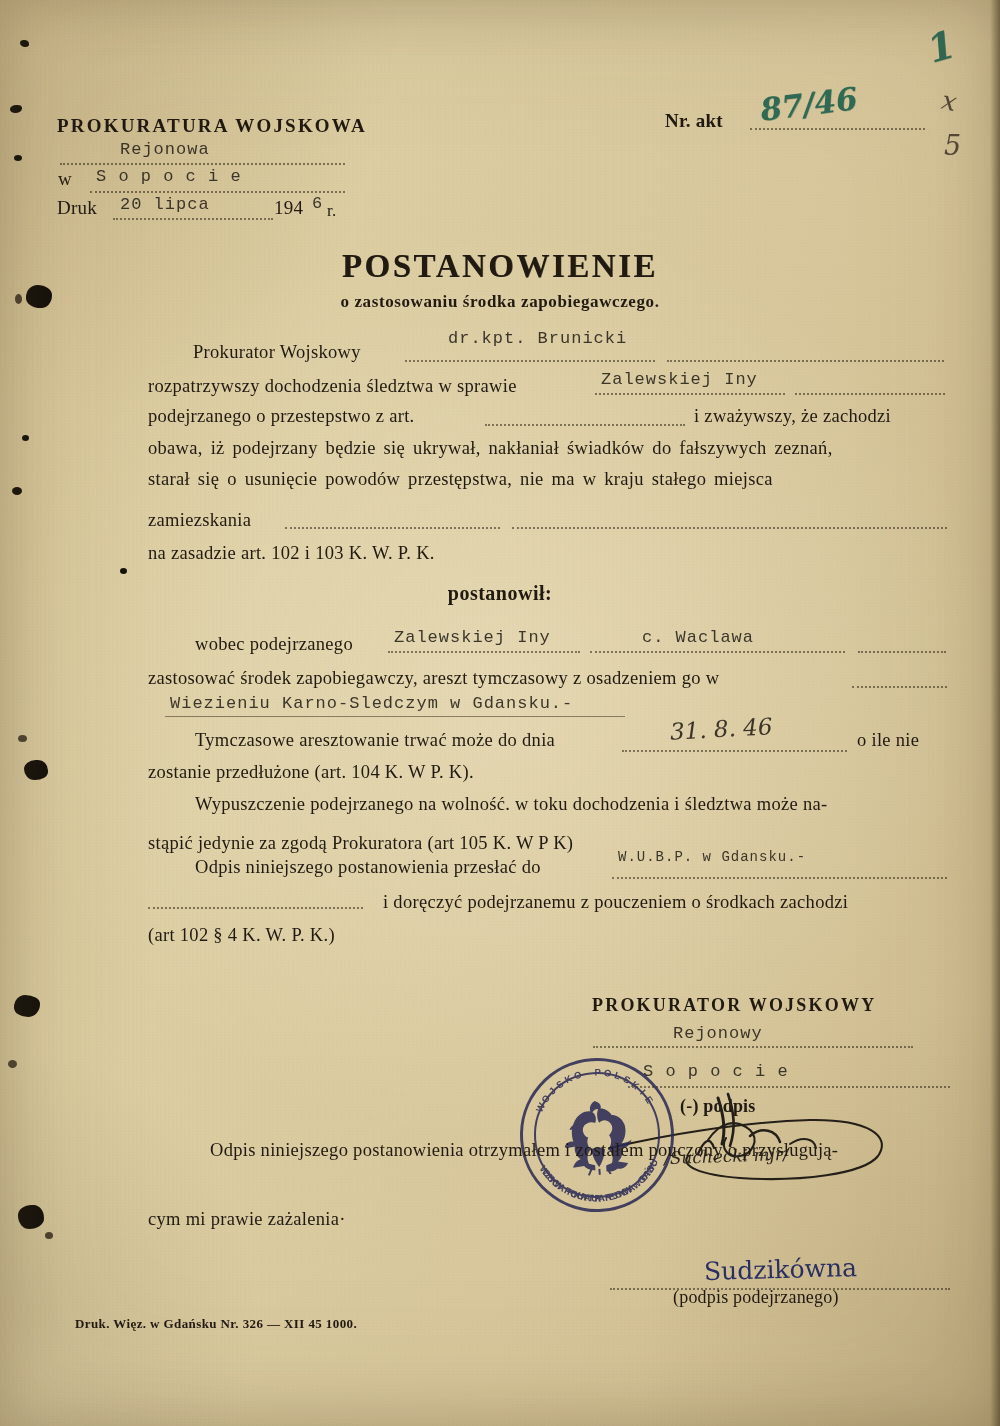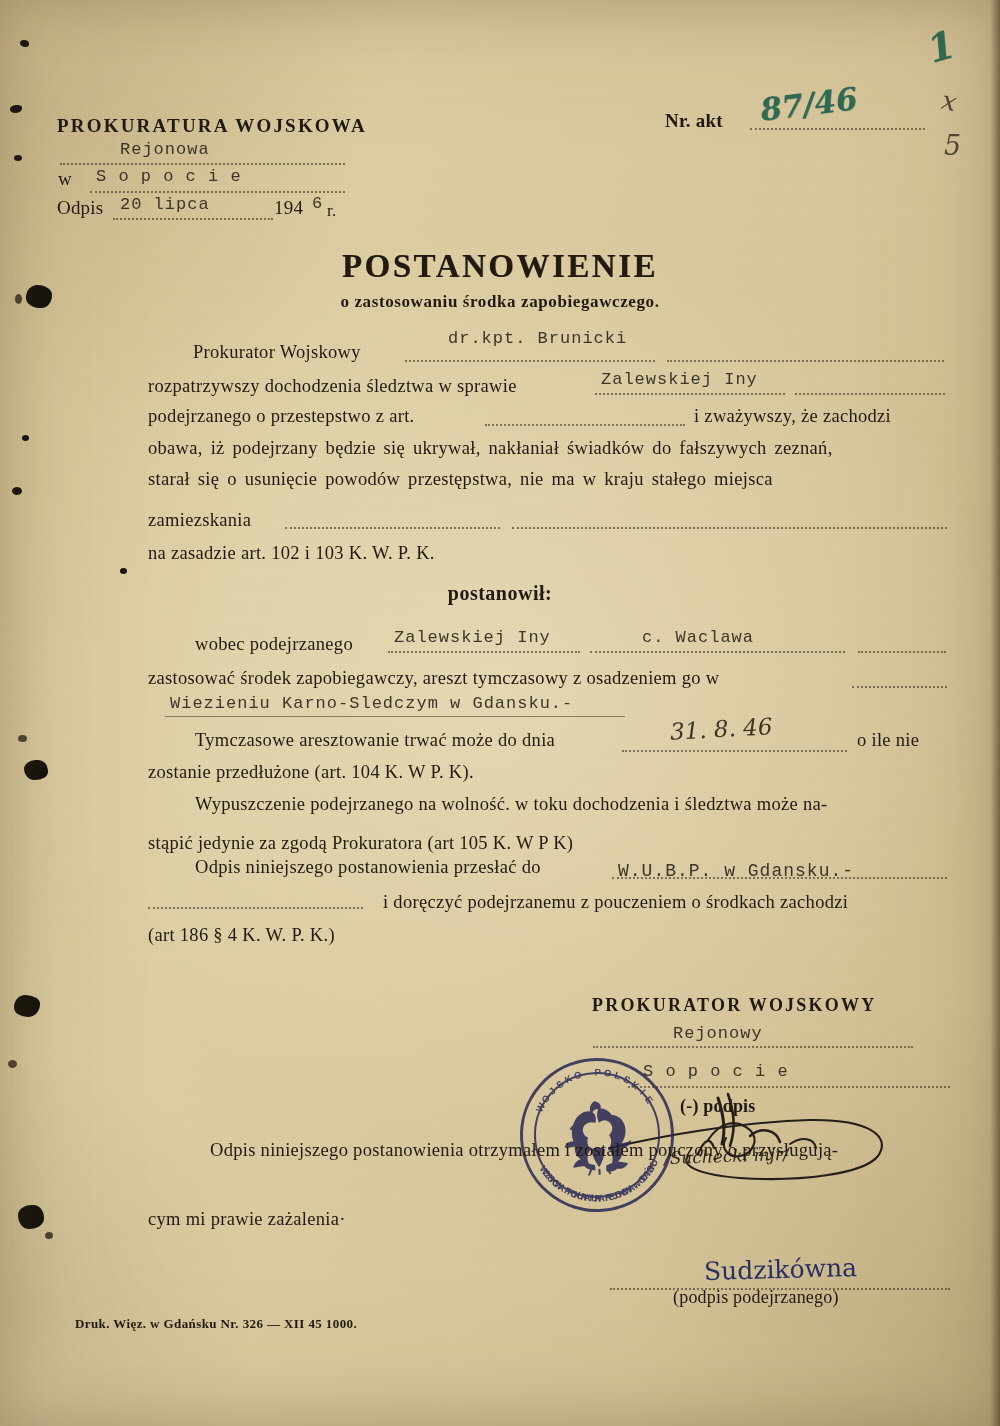--- a/index.html
+++ b/index.html
@@ -206,21 +206,21 @@
 
   <div class="printed hdr-title" style="left:57px; top:115px;">PROKURATURA  WOJSKOWA</div>
 
   <div class="printed typed" style="left:120px; top:140px; font-size:17px;">Rejonowa</div>
   <div class="dots" style="left:60px; top:163px; width:285px;"></div>
 
   <div class="printed" style="left:58px; top:168px; font-size:19px;">w</div>
   <div class="printed typed" style="left:96px; top:167px; font-size:17px;">S o p o c i e</div>
   <div class="dots" style="left:90px; top:191px; width:255px;"></div>
 
-  <div class="printed" style="left:57px; top:197px; font-size:19px;">Odpis</div>
+  <div class="printed" style="left:57px; top:197px; font-size:19px;">Druk</div>
   <div class="printed typed" style="left:120px; top:195px; font-size:17px;">20 lipca</div>
   <div class="dots" style="left:113px; top:218px; width:160px;"></div>
   <div class="printed" style="left:274px; top:197px; font-size:19px;">194</div>
   <div class="printed typed" style="left:312px; top:194px; font-size:17px;">6</div>
   <div class="printed" style="left:327px; top:201px; font-size:17px;">r.</div>
 
   <div class="printed" style="left:665px; top:110px; font-size:19px; font-weight:bold;">Nr. akt</div>
   <div class="hand hand-green" style="position:absolute; left:760px; top:86px; font-size:31px; transform:rotate(-7deg);">87/46</div>
   <div class="dots" style="left:750px; top:128px; width:175px;"></div>
 
@@ -274,27 +274,27 @@
   <div class="hand hand-pencil" style="position:absolute; left:670px; top:716px; font-size:23px; color:#3b3428; transform:rotate(-3deg);">31. 8. 46</div>
   <div class="dots" style="left:622px; top:750px; width:225px;"></div>
   <div class="printed body-line" style="left:857px; top:730px;">o ile nie</div>
 
   <div class="printed body-line" style="left:148px; top:762px;">zostanie przedłużone (art. 104 K. W P. K).</div>
 
   <div class="printed body-line" style="left:195px; top:794px;">Wypuszczenie podejrzanego na wolność. w toku dochodzenia i śledztwa może na-</div>
   <div class="printed body-line" style="left:148px; top:825px;margin-top:8px;">stąpić jedynie za zgodą Prokuratora (art 105 K. W P K)</div>
 
   <div class="printed body-line" style="left:195px; top:857px;">Odpis niniejszego postanowienia przesłać do</div>
-  <div class="printed typed" style="left:618px; top:849px; font-size:18px;margin-top:12px;">W.U.B.P. w Gdansku.-</div>
+  <div class="printed typed" style="left:618px; top:849px; font-size:14px;">W.U.B.P. w Gdansku.-</div>
   <div class="dots" style="left:612px; top:877px; width:335px;"></div>
 
   <div class="dots" style="left:148px; top:907px; width:215px;"></div>
   <div class="printed body-line" style="left:383px; top:892px;">i doręczyć podejrzanemu z pouczeniem o środkach zachodzi</div>
 
-  <div class="printed body-line" style="left:148px; top:925px;">(art 186 § 4 K. W. P. K.)</div>
+  <div class="printed body-line" style="left:148px; top:925px;">(art 102 § 4 K. W. P. K.)</div>
 
   <div class="printed sig-head" style="left:592px; top:995px;">PROKURATOR WOJSKOWY</div>
   <div class="printed typed" style="left:673px; top:1024px; font-size:17px;">Rejonowy</div>
   <div class="dots" style="left:593px; top:1046px; width:320px;"></div>
 
   <div class="printed typed" style="left:643px; top:1062px; font-size:17px;">S o p o c i e</div>
   <div class="dots" style="left:628px; top:1086px; width:322px;"></div>
 
   <div class="printed" style="left:680px; top:1096px; font-size:18px; font-weight:bold;">(-) podpis</div>
 

